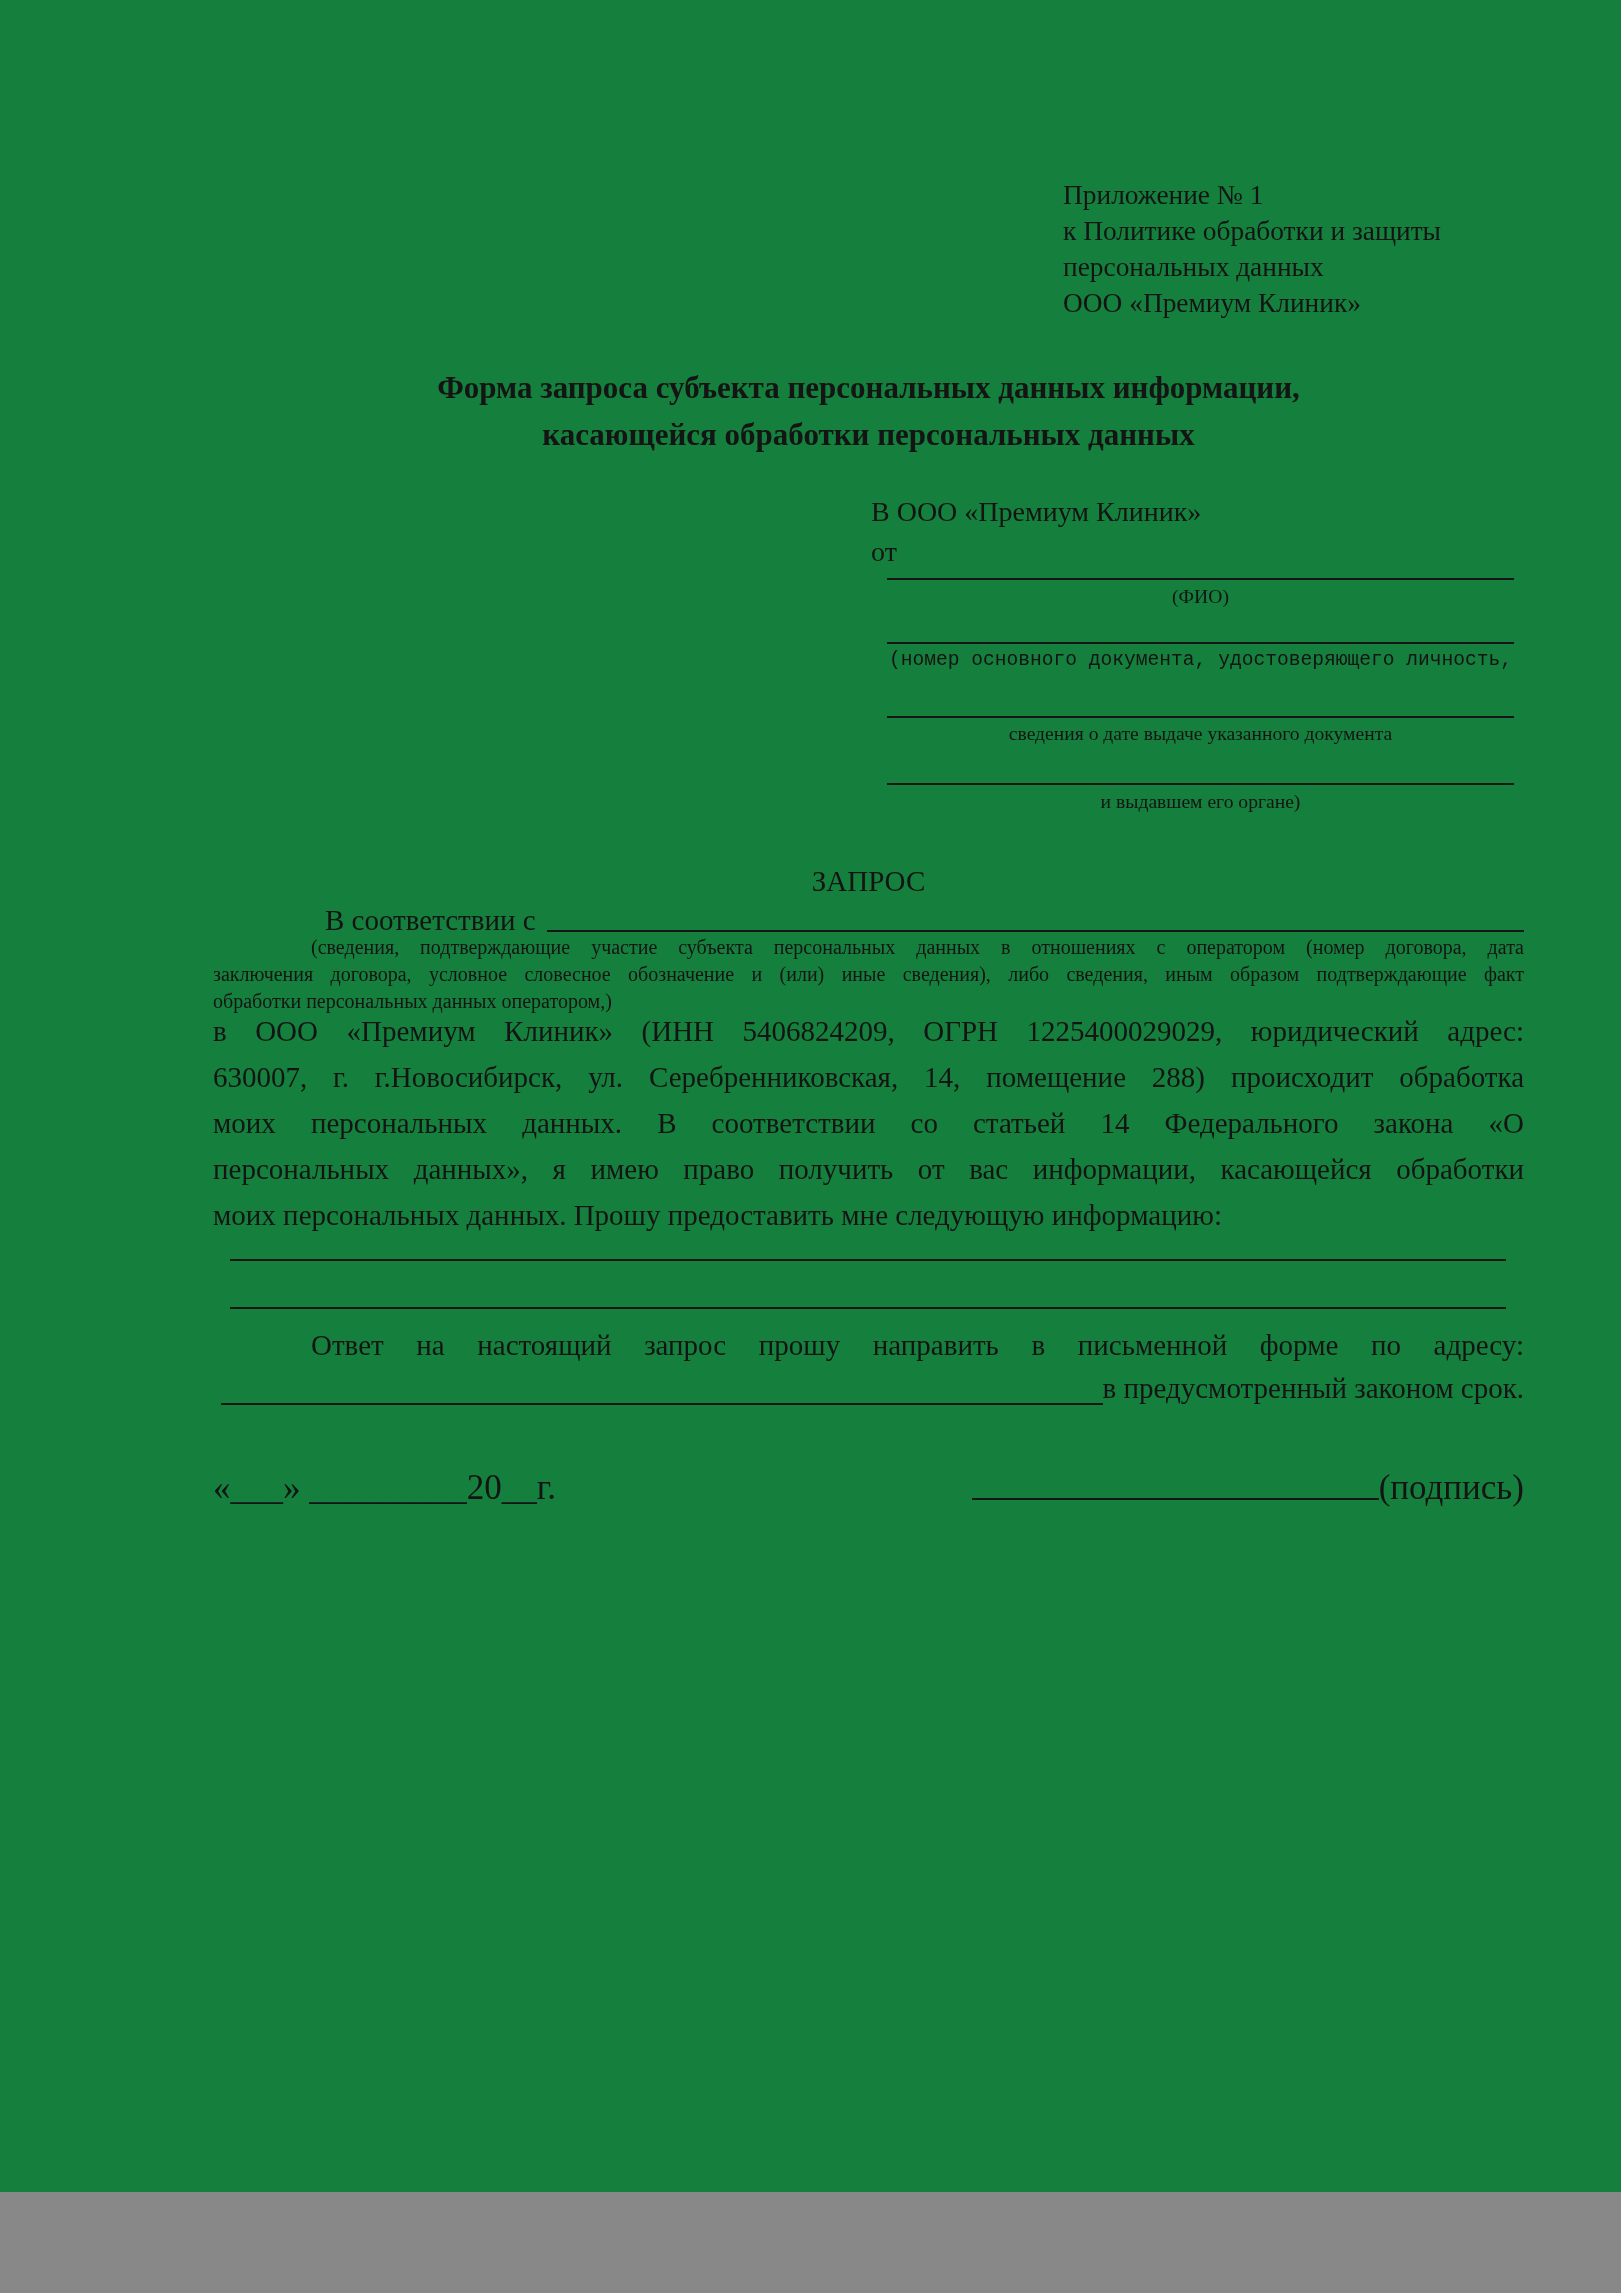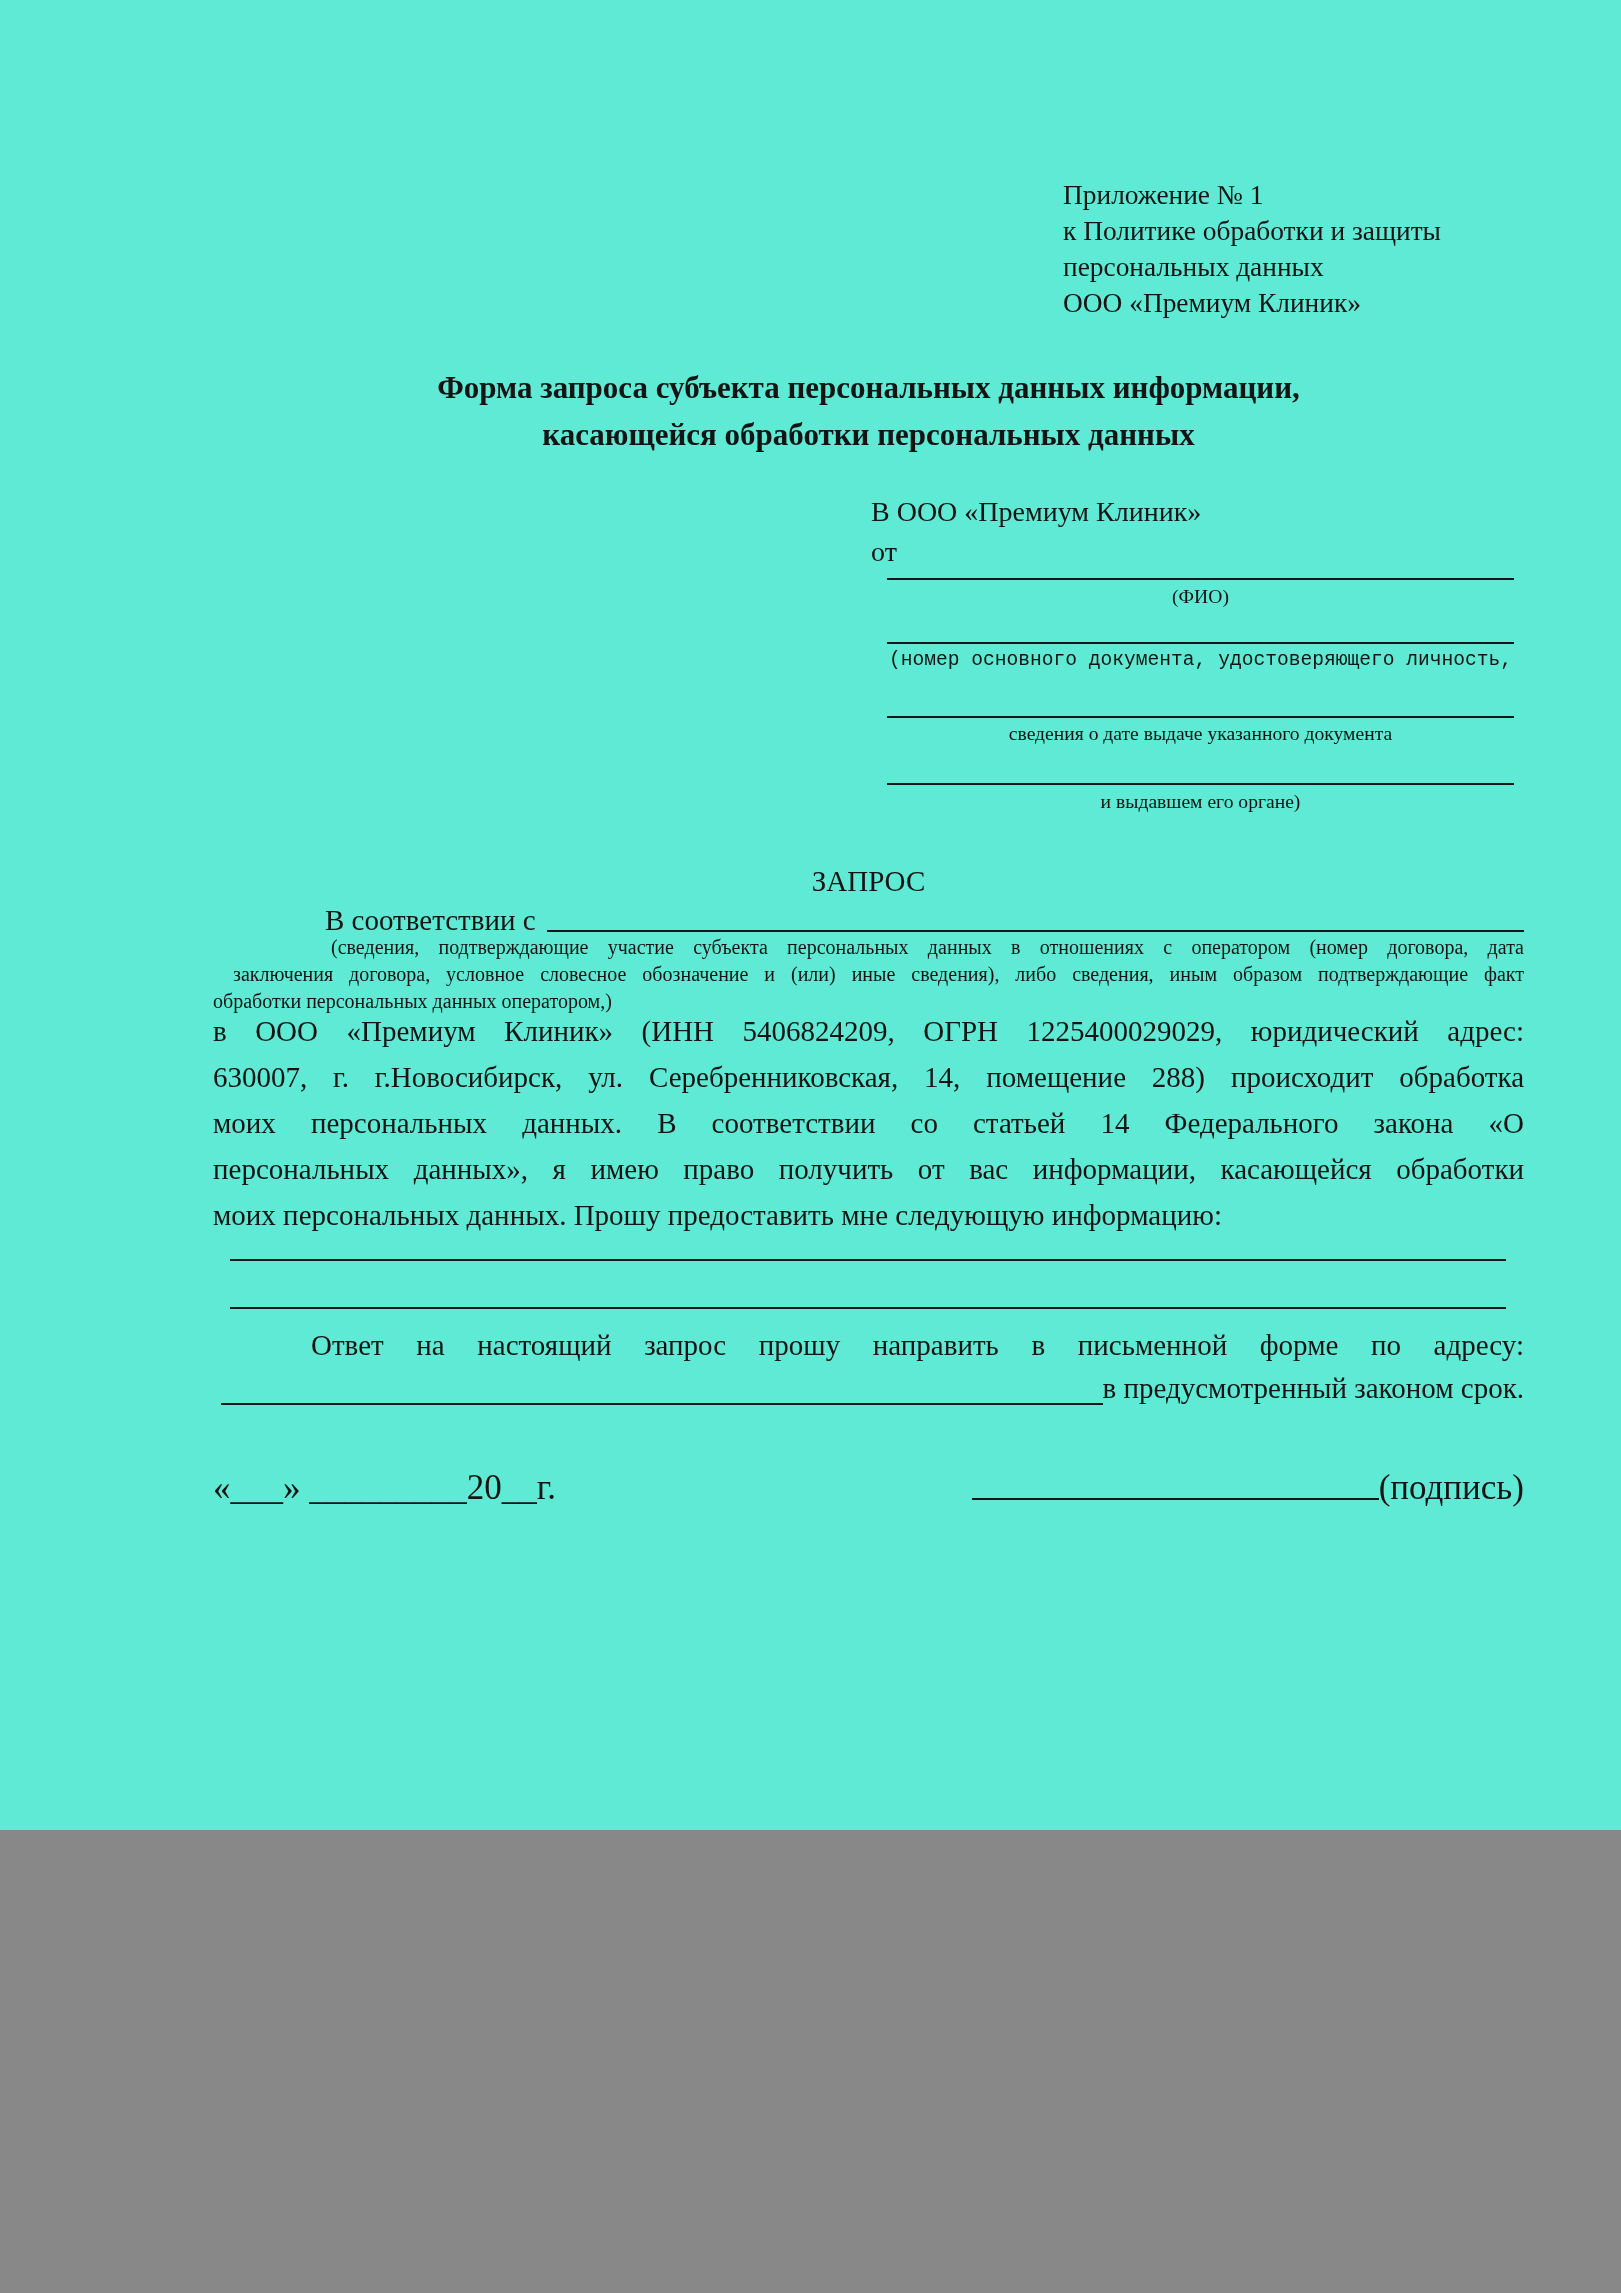--- a/index.html
+++ b/index.html
@@ -1,38 +1,38 @@
 <!DOCTYPE html>
 <html lang="ru"><head>
 <meta charset="utf-8">
 <style>
   html,body{margin:0;padding:0;background:#888;}
   .page{
     position:relative;
-    width:1621px;height:1830px;
+    width:1621px;height:2192px;
     margin:0 auto;
-    background:#5eead4;
+    background:#15803d;
     color:#141414;
     font-family:"Liberation Serif","DejaVu Serif",serif;
     overflow:hidden;
   }
   .abs{position:absolute;}
   .appendix{left:1063px;top:177px;font-size:27.4px;line-height:36px;white-space:nowrap;}
   .doc-title{left:213px;top:364px;width:1311px;text-align:center;font-weight:bold;font-size:31px;line-height:47px;}
   .addr-to{left:871px;top:496px;font-size:28px;white-space:nowrap;}
   .addr-from{left:871px;top:536px;font-size:28px;white-space:nowrap;}
   .rule{height:0;border-bottom:2.9px solid #161616;}
   .field-rule{left:887px;width:627px;}
   .field-cap{left:887px;width:627px;text-align:center;font-size:19.6px;line-height:23.5px;}
   .zapros{left:213px;top:865px;width:1311px;text-align:center;font-size:29px;}
   .lead-row{left:213px;top:904px;width:1311px;display:flex;font-size:29px;}
   .lead-row .lead-text{white-space:nowrap;margin-left:112px;}
   .lead-row .fill{flex:1;border-bottom:2.9px solid #161616;margin:0 0 4.9px 11.8px;}
   .note{left:213px;top:934px;width:1311px;font-size:20px;line-height:27px;}
-  .note .jline{text-align:justify;text-align-last:justify;margin-left:20px;}
+  .note .jline{text-align:justify;text-align-last:justify;}
   .note .l1{text-indent:98px;}
   .bodypara{left:213px;top:1008px;width:1311px;font-size:29px;line-height:46px;}
   .bodypara .jline{text-align:justify;text-align-last:justify;}
   .blank-a{left:230px;width:1276px;top:1259px;}
   .blank-b{left:230px;width:1276px;top:1307px;}
   .answer1{left:213px;top:1323px;width:1311px;font-size:29px;line-height:45px;
            text-align:justify;text-align-last:justify;text-indent:98px;}
   .answer2{left:213px;top:1366px;width:1311px;display:flex;font-size:29px;line-height:45px;}
   .answer2 .fill{flex:1;border-bottom:2.9px solid #161616;margin:0 0 5.9px 7.8px;}
   .answer2 .suffix{white-space:nowrap;}

